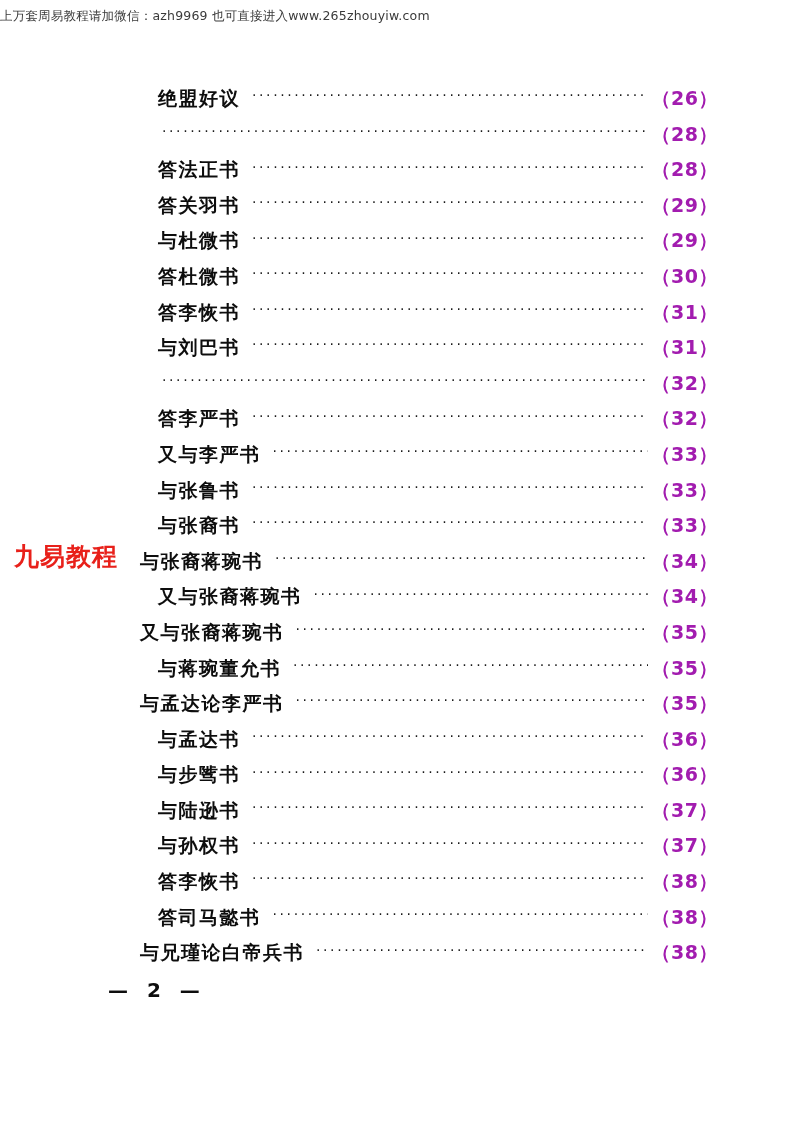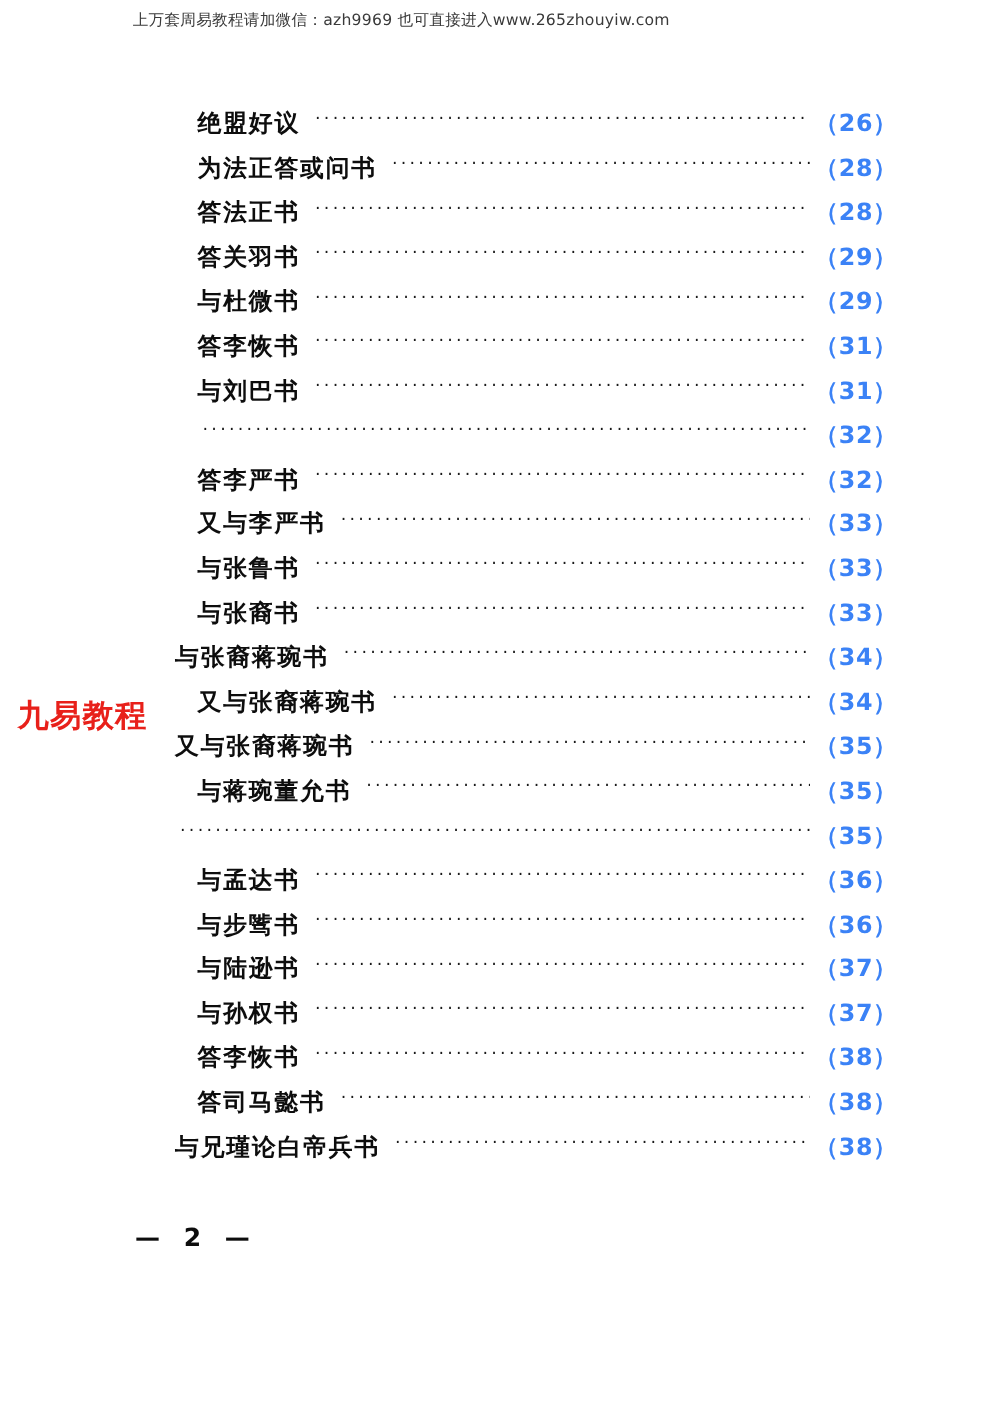--- a/index.html
+++ b/index.html
@@ -15,33 +15,33 @@
     color: #111111;
     overflow: hidden;
   }
 
   
   .top-banner {
     position: absolute;
     top: 8px;
     left: 0;
     width: 642px;
-    text-align: center;
+    text-align: left;
     font-size: 12.5px;
     color: #3a3a3a;
     letter-spacing: 0.2px;
     white-space: nowrap;
     font-family: "DejaVu Sans", "Liberation Sans", sans-serif;
   }
 
   
   .corner-watermark {
     position: absolute;
     left: 14px;
-    top: 556px;
+    top: 540px;
     font-size: 25px;
     font-weight: bold;
     color: #e8201a;
     letter-spacing: 1px;
     font-family: "DejaVu Sans", "Liberation Sans", sans-serif;
   }
 
   
   .toc {
     position: absolute;
@@ -78,21 +78,21 @@
     color: #1a1a1a;
     position: absolute;
     left: 0;
     bottom: 0.12em;
     white-space: nowrap;
   }
   .toc-page {
     flex: 0 0 auto;
     font-size: 19px;
     font-weight: bold;
-    color: #3b82f6;
+    color: #a21caf;
     letter-spacing: 0.5px;
     min-width: 62px;
     text-align: right;
     font-family: "DejaVu Sans", "Liberation Sans", sans-serif;
   }
 
   
   .indent-1 { margin-left: 18px; }
   .indent-0 { margin-left: 0px; }
 
@@ -115,40 +115,44 @@
 
 <div class="corner-watermark">九易教程</div>
 
 <div class="toc" id="toc-container">
     <div class="toc-row indent-1">
       <span class="toc-title">绝盟好议</span>
       <span class="toc-leader"></span>
       <span class="toc-page">（26）</span>
     </div>
     <div class="toc-row indent-1">
-      <span class="toc-title">为法正答或问书</span>
       <span class="toc-leader"></span>
       <span class="toc-page">（28）</span>
     </div>
     <div class="toc-row indent-1">
       <span class="toc-title">答法正书</span>
       <span class="toc-leader"></span>
       <span class="toc-page">（28）</span>
     </div>
     <div class="toc-row indent-1">
       <span class="toc-title">答关羽书</span>
       <span class="toc-leader"></span>
       <span class="toc-page">（29）</span>
     </div>
     <div class="toc-row indent-1">
       <span class="toc-title">与杜微书</span>
       <span class="toc-leader"></span>
       <span class="toc-page">（29）</span>
     </div>
     <div class="toc-row indent-1">
+      <span class="toc-title">答杜微书</span>
+      <span class="toc-leader"></span>
+      <span class="toc-page">（30）</span>
+    </div>
+    <div class="toc-row indent-1">
       <span class="toc-title">答李恢书</span>
       <span class="toc-leader"></span>
       <span class="toc-page">（31）</span>
     </div>
     <div class="toc-row indent-1">
       <span class="toc-title">与刘巴书</span>
       <span class="toc-leader"></span>
       <span class="toc-page">（31）</span>
     </div>
     <div class="toc-row indent-1">
@@ -189,20 +193,21 @@
       <span class="toc-title">又与张裔蒋琬书</span>
       <span class="toc-leader"></span>
       <span class="toc-page">（35）</span>
     </div>
     <div class="toc-row indent-1">
       <span class="toc-title">与蒋琬董允书</span>
       <span class="toc-leader"></span>
       <span class="toc-page">（35）</span>
     </div>
     <div class="toc-row indent-0">
+      <span class="toc-title">与孟达论李严书</span>
       <span class="toc-leader"></span>
       <span class="toc-page">（35）</span>
     </div>
     <div class="toc-row indent-1">
       <span class="toc-title">与孟达书</span>
       <span class="toc-leader"></span>
       <span class="toc-page">（36）</span>
     </div>
     <div class="toc-row indent-1">
       <span class="toc-title">与步骘书</span>

